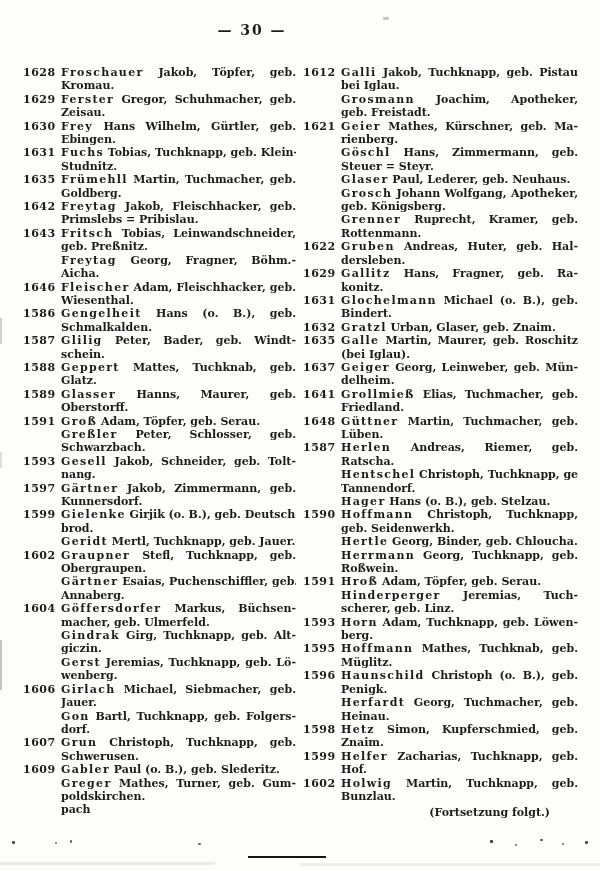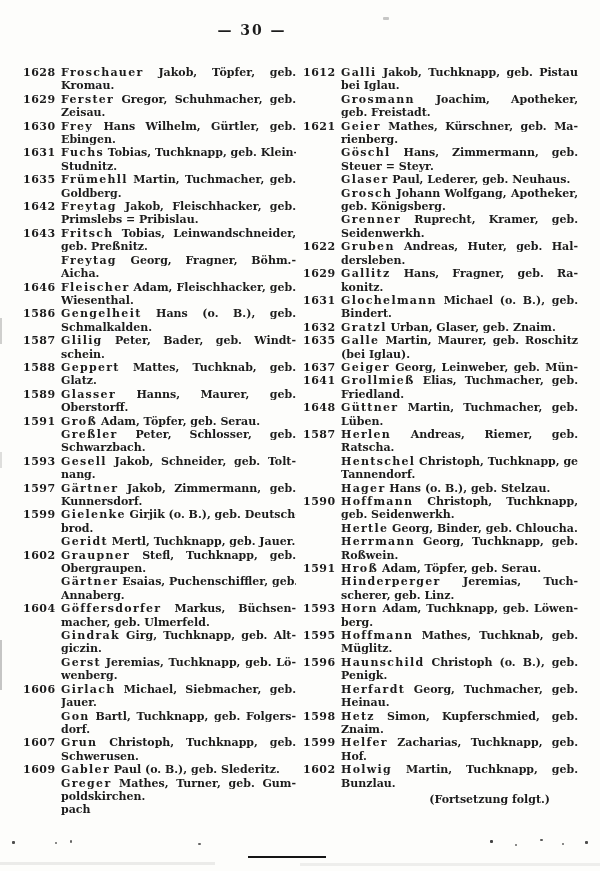--- a/index.html
+++ b/index.html
@@ -345,21 +345,21 @@
       <div class="txt">
         <div class="line"><span class="name">Grosch</span> Johann Wolfgang, Apotheker,</div>
         <div class="line last">geb. Königsberg.</div>
       </div>
     </div>
     <div class="row">
       <div class="no"></div>
       <div class="nogap"></div>
       <div class="txt">
         <div class="line"><span class="name">Grenner</span> Ruprecht, Kramer, geb.</div>
-        <div class="line last">Seidenwerkh.</div>
+        <div class="line last">Rottenmann.</div>
       </div>
     </div>
     <div class="row">
       <div class="no">1622</div>
       <div class="nogap"></div>
       <div class="txt">
         <div class="line"><span class="name">Gruben</span> Andreas, Huter, geb. Hal-</div>
         <div class="line last">dersleben.</div>
       </div>
     </div>
@@ -392,20 +392,21 @@
       <div class="txt">
         <div class="line"><span class="name">Galle</span> Martin, Maurer, geb. Roschitz</div>
         <div class="line last">(bei Iglau).</div>
       </div>
     </div>
     <div class="row">
       <div class="no">1637</div>
       <div class="nogap"></div>
       <div class="txt">
         <div class="line"><span class="name">Geiger</span> Georg, Leinweber, geb. Mün-</div>
+        <div class="line last">delheim.</div>
       </div>
     </div>
     <div class="row">
       <div class="no">1641</div>
       <div class="nogap"></div>
       <div class="txt">
         <div class="line"><span class="name">Grollmieß</span> Elias, Tuchmacher, geb.</div>
         <div class="line last">Friedland.</div>
       </div>
     </div>

